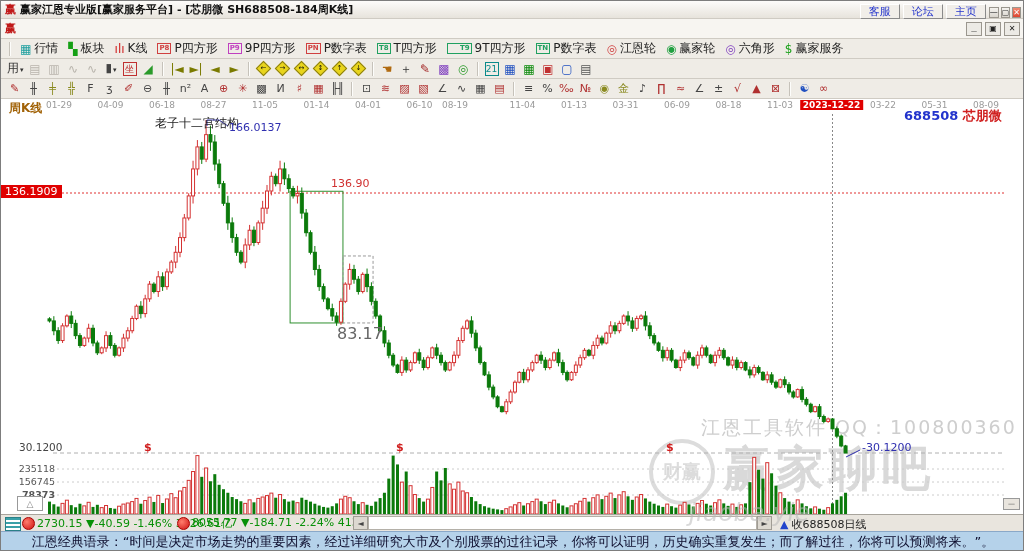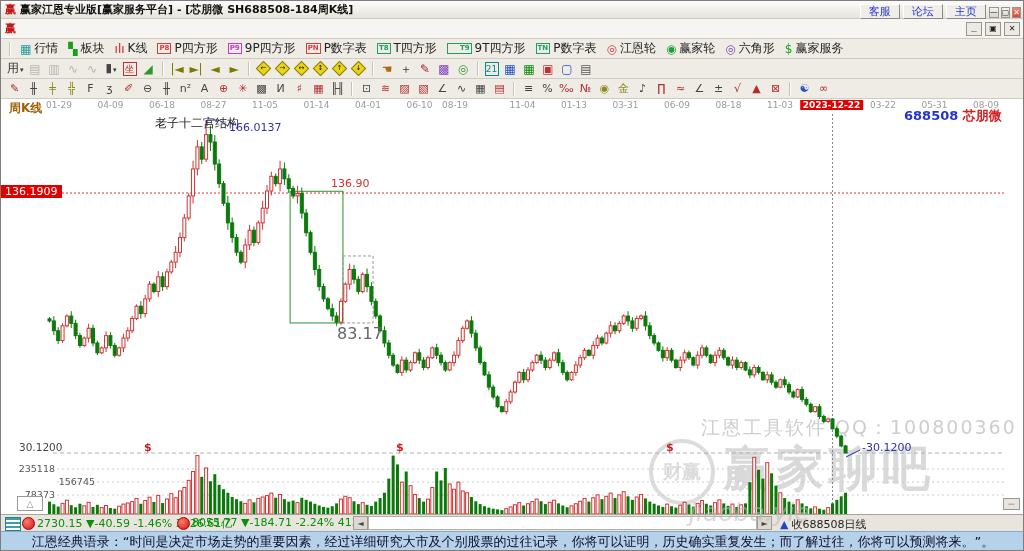--- a/index.html
+++ b/index.html
@@ -849,22 +849,22 @@
     </div>
     <div class="clabel" style="left:228px;top:22px;color:#3030b0;font-size:11px;">166.0137</div>
     <div class="clabel" style="left:0;top:86px;background:#e00000;color:#fff;font-size:11px;padding:0 4px;">136.1909</div>
     <div class="clabel" style="left:330px;top:78px;color:#d03030;font-size:11px;">136.90</div>
     <div class="clabel" style="left:336px;top:225px;color:#666;font-size:16px;">83.17</div>
     <div class="clabel" style="left:18px;top:342px;color:#444;font-size:10.5px;">30.1200</div>
     <div class="clabel" style="left:861px;top:342px;color:#3030b0;font-size:11px;">-30.1200</div>
 
     <div id="vol-labels">
         <div class="vol-label" style="top: 364px;">235118</div>
-        <div class="vol-label" style="top: 377px; margin-left: 40px;">156745</div>
-        <div class="vol-label" style="top: 390px;">78373</div>
+        <div class="vol-label" style="top: 377px;">156745</div>
+        <div class="vol-label" style="top: 390px; font-weight: bold;">78373</div>
       </div>
     <div id="expand-btn">△</div>
     <div id="collapse-btn">—</div>
   </div>
 
   <div id="statusrow">
     <div id="grid-icon"></div>
     <div class="idx-icon" style="left:21px;"></div>
     <div class="g" style="left:36px;" id="sse-text">2730.15  ▼-40.59  -1.46%  3926.61亿</div>
     <div class="idx-icon" style="left:176px;"></div>

